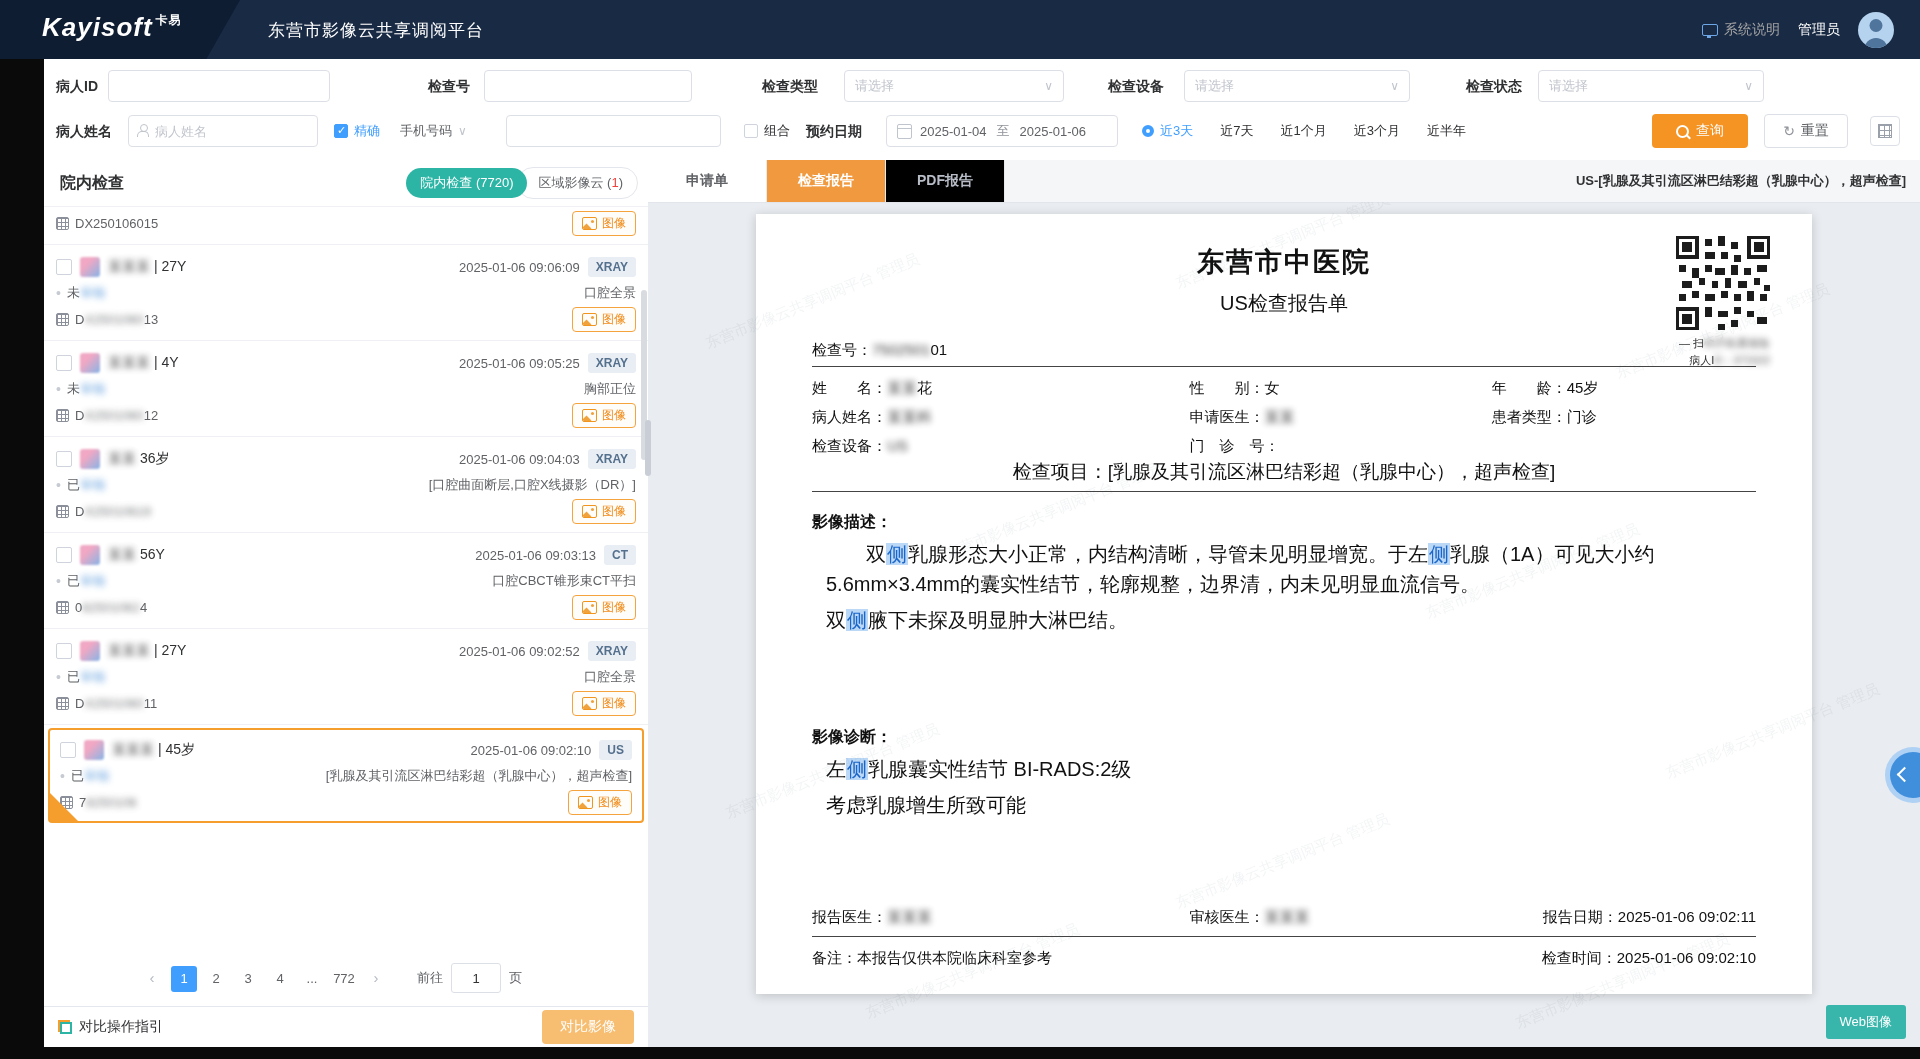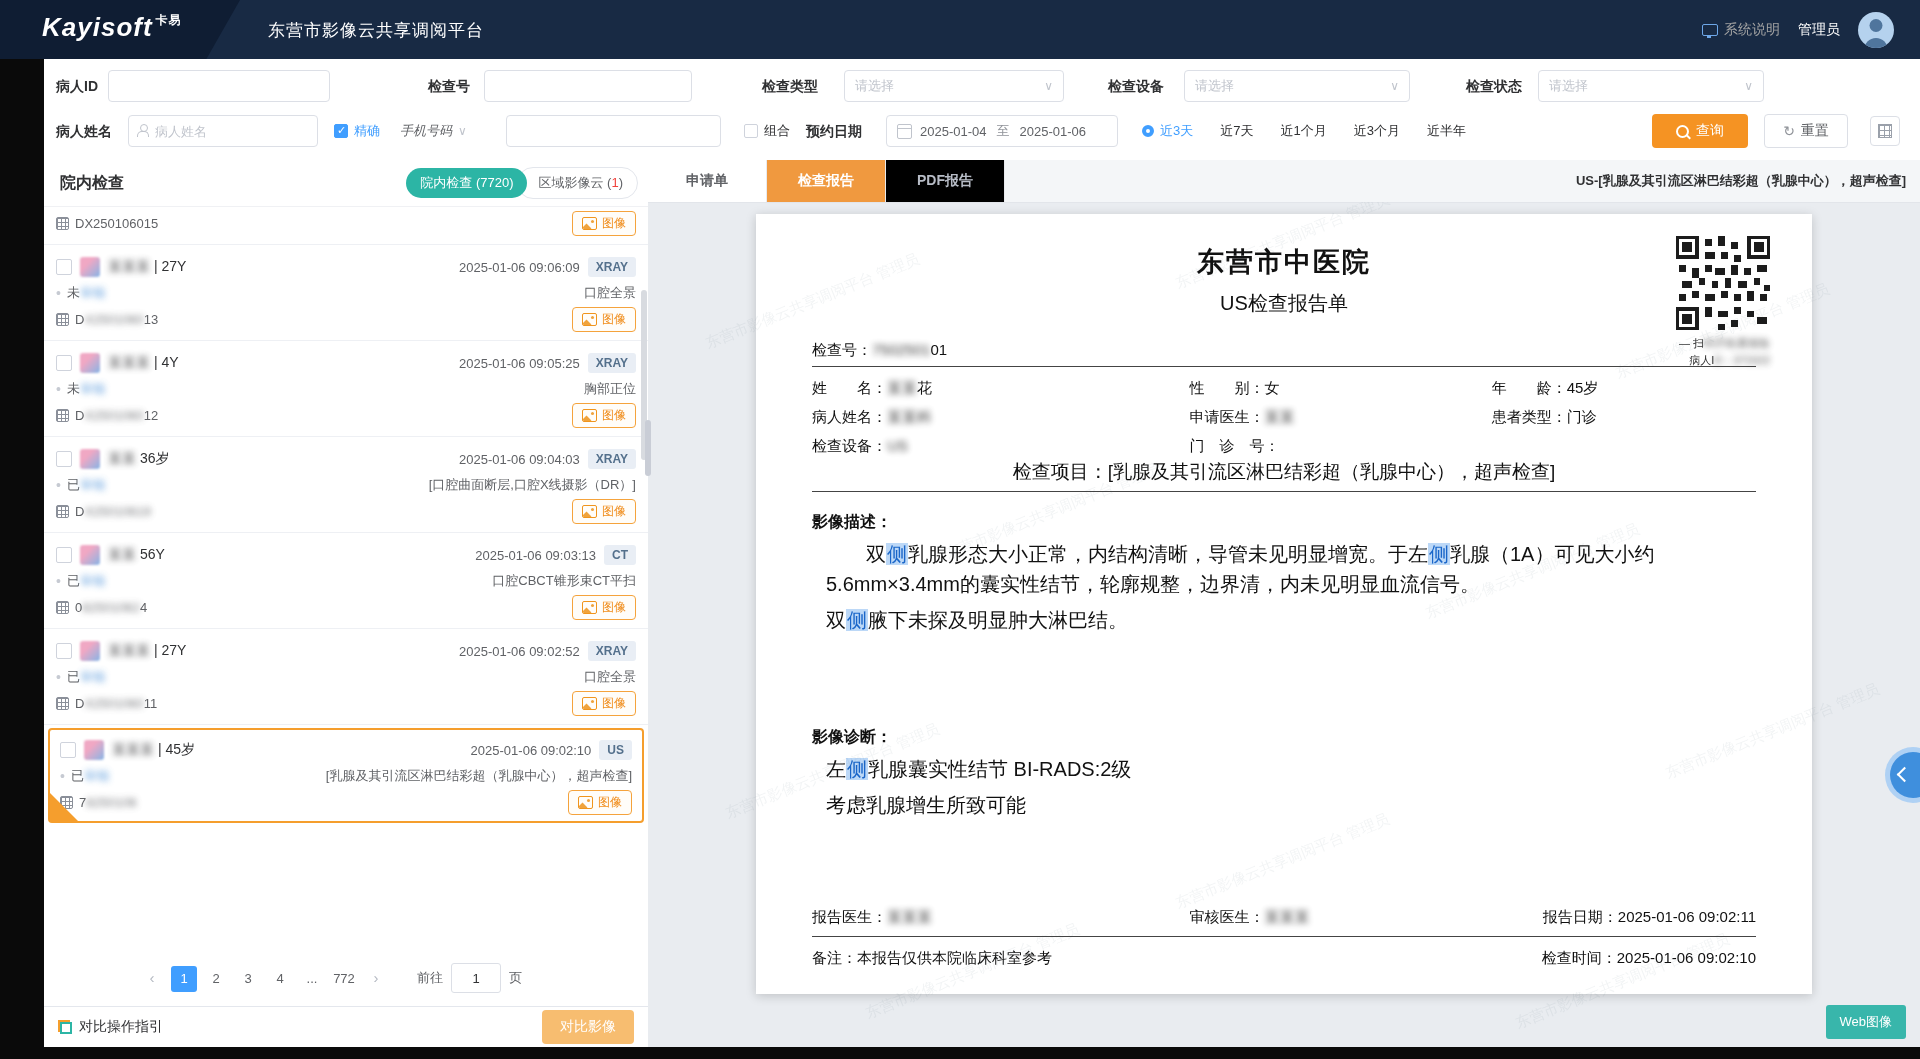--- a/index.html
+++ b/index.html
@@ -28,21 +28,21 @@
   .finput{position:absolute;height:32px;border:1px solid #dcdfe6;border-radius:4px;box-sizing:border-box;padding:0 10px;font-size:13px;color:#333;background:#fff;outline:none;}
   .finput::placeholder{color:#c0c4cc;}
   .fselect{position:absolute;height:32px;border:1px solid #dcdfe6;border-radius:4px;box-sizing:border-box;display:flex;align-items:center;padding:0 10px;color:#c0c4cc;font-size:13px;background:#fff;cursor:pointer;}
   .fselect .arrow{margin-left:auto;color:#c0c4cc;font-size:12px;}
   .inline{position:absolute;display:flex;align-items:center;height:32px;justify-content:center;}
   .cb{width:14px;height:14px;border:1px solid #cfd3dc;border-radius:2px;background:#fff;display:inline-block;box-sizing:border-box;}
   .cb.on{background:#409eff;border-color:#409eff;position:relative;}
   .cb.on::after{content:"\2713";position:absolute;left:2px;top:-1px;color:#fff;font-size:11px;}
   .cb-label{font-size:13px;color:#303133;margin-left:6px;}
   .cb-label.blue{color:#409eff;}
-  .plain-select{font-size:13px;color:#606266;display:flex;align-items:center;gap:6px;cursor:pointer;font-style:italic;}
+  .plain-select{font-size:13px;color:#606266;display:flex;align-items:center;gap:6px;cursor:pointer;}
   .plain-select .arrow{color:#c0c4cc;font-size:12px;}
   .date-box{position:absolute;height:32px;border:1px solid #dcdfe6;border-radius:4px;box-sizing:border-box;display:flex;align-items:center;padding:0 10px;font-size:13px;color:#606266;background:#fff;}
   .cal-icon{width:13px;height:13px;border:1px solid #c0c4cc;border-radius:2px;position:relative;margin-right:8px;flex:none;}
   .cal-icon::before{content:"";position:absolute;left:0;right:0;top:3px;height:1px;background:#c0c4cc;}
   .date-sep{margin:0 10px;color:#909399;}
   .quick{font-size:13px;color:#303133;display:inline-flex;align-items:center;margin-right:27px;cursor:pointer;white-space:nowrap;}
   .quick.sel{color:#409eff;}
   .radio-dot{width:12px;height:12px;border-radius:50%;border:4px solid #409eff;background:#fff;box-sizing:border-box;display:inline-block;margin-right:6px;}
   .btn-search{position:absolute;left:1608px;top:-1px;width:96px;height:34px;background:#f59323;color:#fff;border:none;border-radius:4px;font-size:14px;display:flex;align-items:center;justify-content:center;gap:7px;cursor:pointer;}
   .search-icon{width:9px;height:9px;border:2px solid #fff;border-radius:50%;position:relative;display:inline-block;}

